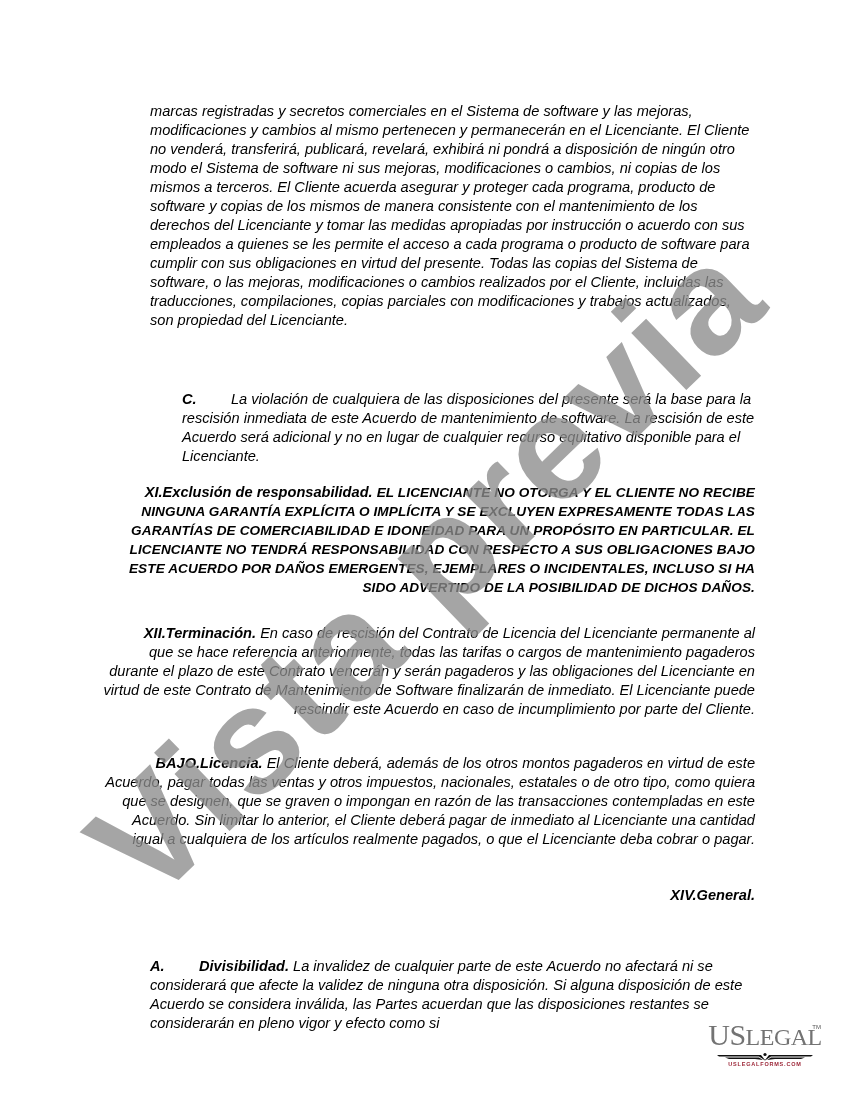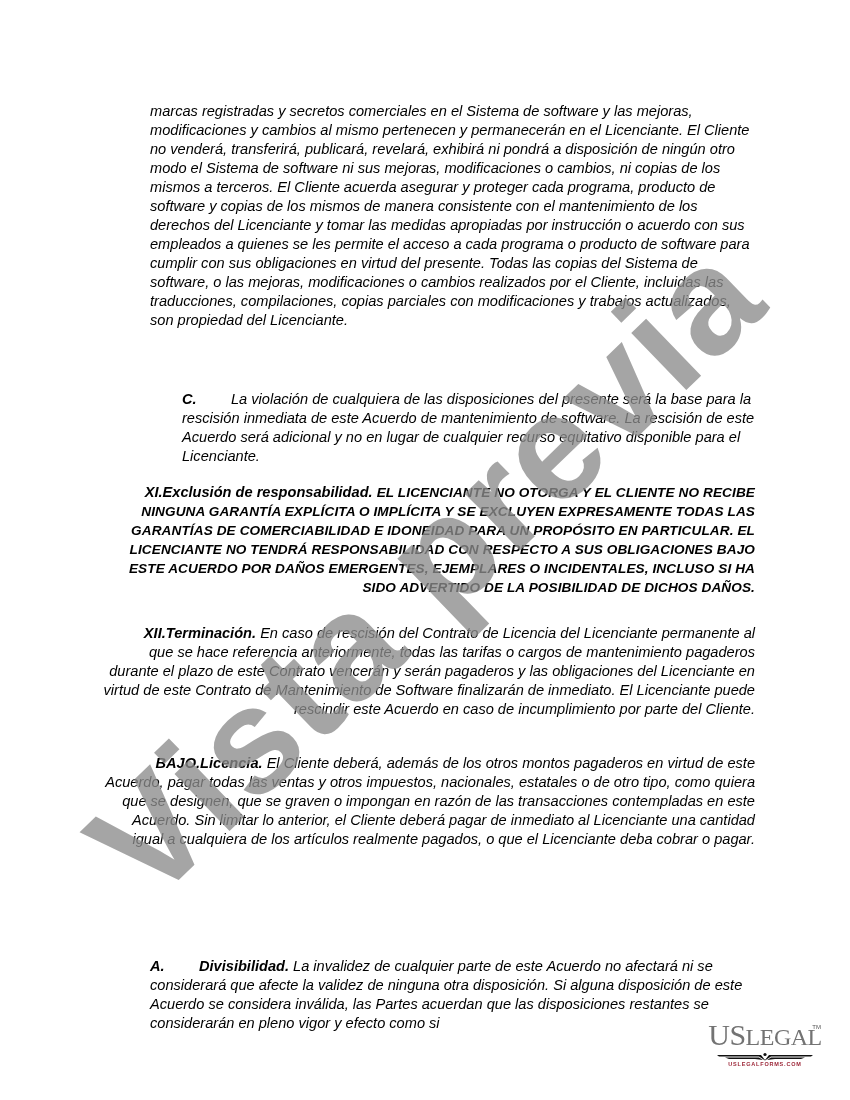--- a/index.html
+++ b/index.html
@@ -126,20 +126,23 @@
   <p class="para full" style="top:624px;">
     <span class="num num-roman">XII.</span><span class="b">Terminación.</span>
     <span>En caso de rescisión del Contrato de Licencia del Licenciante permanente al que se hace referencia anteriormente, todas las tarifas o cargos de mantenimiento pagaderos durante el plazo de este Contrato vencerán y serán pagaderos y las obligaciones del Licenciante en virtud de este Contrato de Mantenimiento de Software finalizarán de inmediato. El Licenciante puede rescindir este Acuerdo en caso de incumplimiento por parte del Cliente.</span>
   </p>
 
   <p class="para full" style="top:754px;">
     <span class="num num-roman">BAJO.</span><span class="b">Licencia.</span>
     <span>El Cliente deberá, además de los otros montos pagaderos en virtud de este Acuerdo, pagar todas las ventas y otros impuestos, nacionales, estatales o de otro tipo, como quiera que se designen, que se graven o impongan en razón de las transacciones contempladas en este Acuerdo. Sin limitar lo anterior, el Cliente deberá pagar de inmediato al Licenciante una cantidad igual a cualquiera de los artículos realmente pagados, o que el Licenciante deba cobrar o pagar.</span>
   </p>
 
+  <p class="para full" style="top:886px;">
+    <span class="num num-roman">XIV.</span><span class="b">General.</span>
+  </p>
 
   <p class="para indent" style="top:920px;margin-top:37px;">
     <span class="num num-letter">A.</span><span class="b">Divisibilidad.</span>
     <span>La invalidez de cualquier parte de este Acuerdo no afectará ni se considerará que afecte la validez de ninguna otra disposición. Si alguna disposición de este Acuerdo se considera inválida, las Partes acuerdan que las disposiciones restantes se considerarán en pleno vigor y efecto como si</span>
   </p>
 
   <div class="watermark">Vista previa</div>
 
   <div class="logo">
     <div class="logo-main"><span>US</span><span class="small">LEGAL</span></div>

